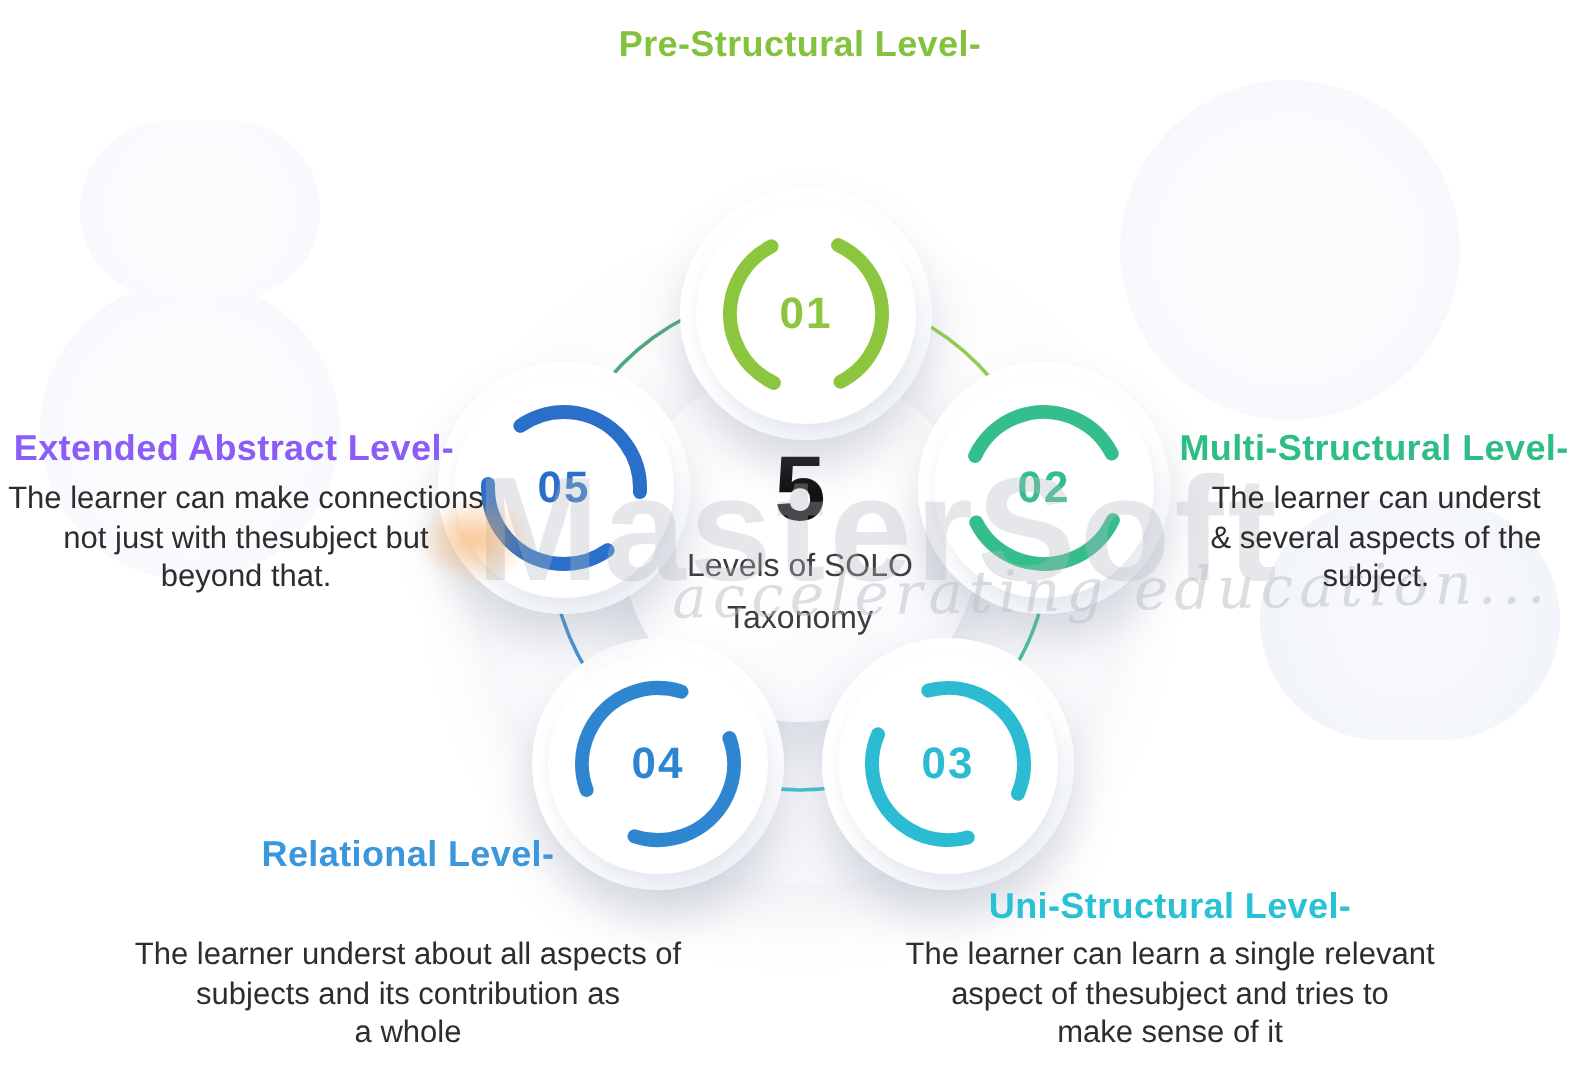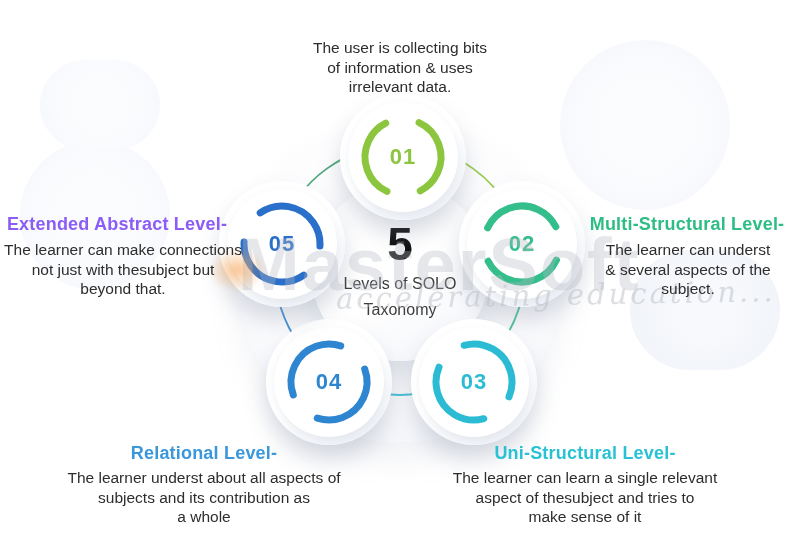--- a/index.html
+++ b/index.html
@@ -58,21 +58,21 @@
   .lvl-desc{
     position:absolute;z-index:8;text-align:center;
     font-size:15.5px;line-height:19.5px;color:#2d2d2d;white-space:pre-line;
   }
   .t-top{left:283px;top:12px;width:234px;}
   .d-top{left:283px;top:38px;width:234px;}
   .t-right{left:570px;top:214px;width:234px;}
   .d-right{left:582px;top:240px;width:212px;}
   .t-left{left:0px;top:214px;width:234px;}
   .d-left{left:4px;top:240px;width:238px;}
-  .t-bl{left:87px;top:443px;width:234px;}
+  .t-bl{left:87px;top:417px;width:234px;}
   .d-bl{left:58px;top:468px;width:292px;}
   .t-br{left:468px;top:443px;width:234px;}
   .d-br{left:437px;top:468px;width:296px;}
 
   
   .watermark{
     position:absolute;left:238px;top:222px;z-index:6;pointer-events:none;
     font-size:74px;font-weight:bold;color:rgba(182,186,194,0.34);letter-spacing:2px;
   }
   .tagline{
@@ -154,23 +154,21 @@
         <circle class="arc" cx="55" cy="55" r="38" pathLength="360" transform="rotate(-125 55 55)" stroke="#2A6FC9"></circle>
       </svg>
       <span class="num" style="color: rgb(42, 111, 201);">05</span>
     </div>
   </div>
 
   <div class="watermark">MasterSoft</div>
   <div class="tagline">accelerating education...</div>
   <div class="logo-smudge"></div>
 
-  <div class="lvl-desc d-top">The user is collecting bits
-of information &amp; uses
-irrelevant data.</div>
+  <div class="lvl-title t-top" style="color: rgb(130, 194, 60);">Pre-Structural Level-</div>
 
   <div class="lvl-title t-right" style="color: rgb(46, 189, 133);">Multi-Structural Level-</div>
   <div class="lvl-desc d-right">The learner can underst
 &amp; several aspects of the
 subject.</div>
 
   <div class="lvl-title t-br" style="color: rgb(41, 194, 212);">Uni-Structural Level-</div>
   <div class="lvl-desc d-br">The learner can learn a single relevant
 aspect of thesubject and tries to
 make sense of it</div>

